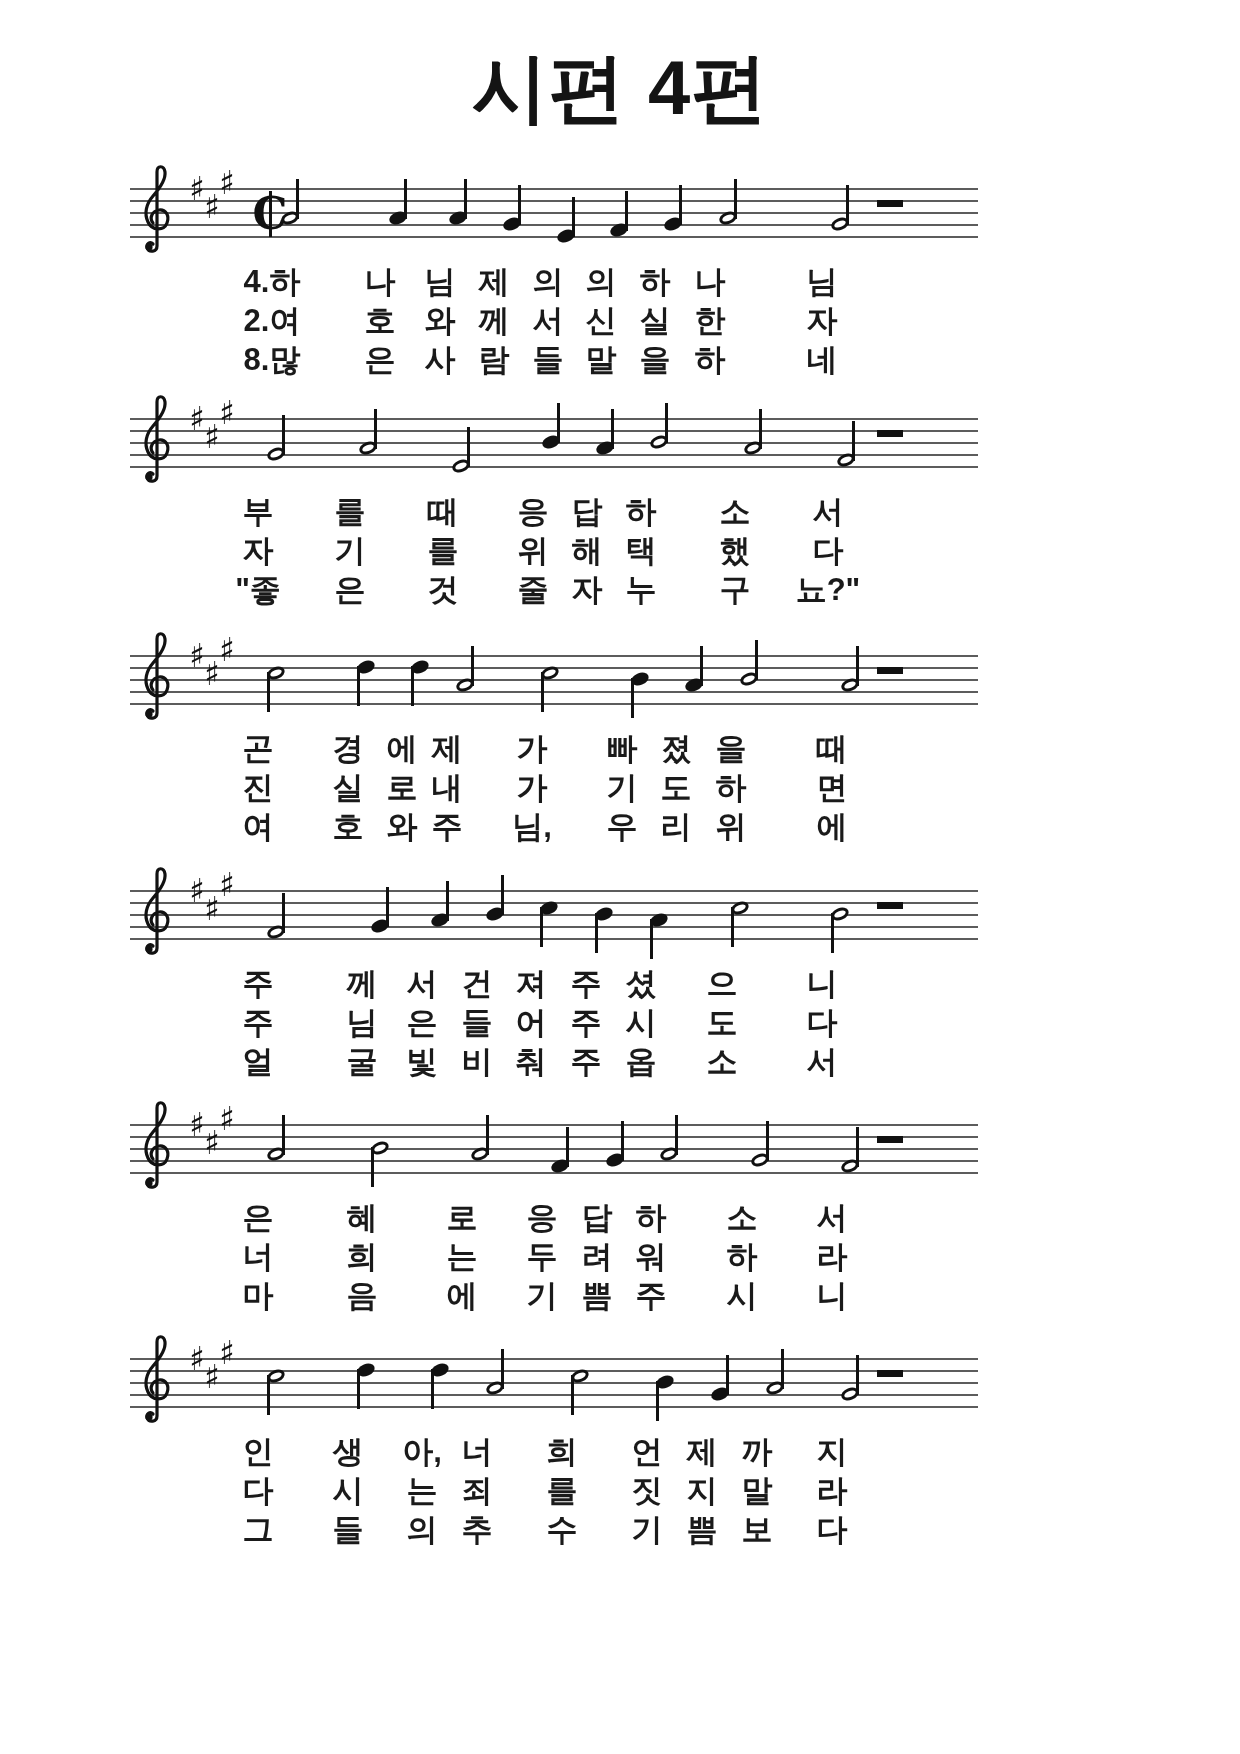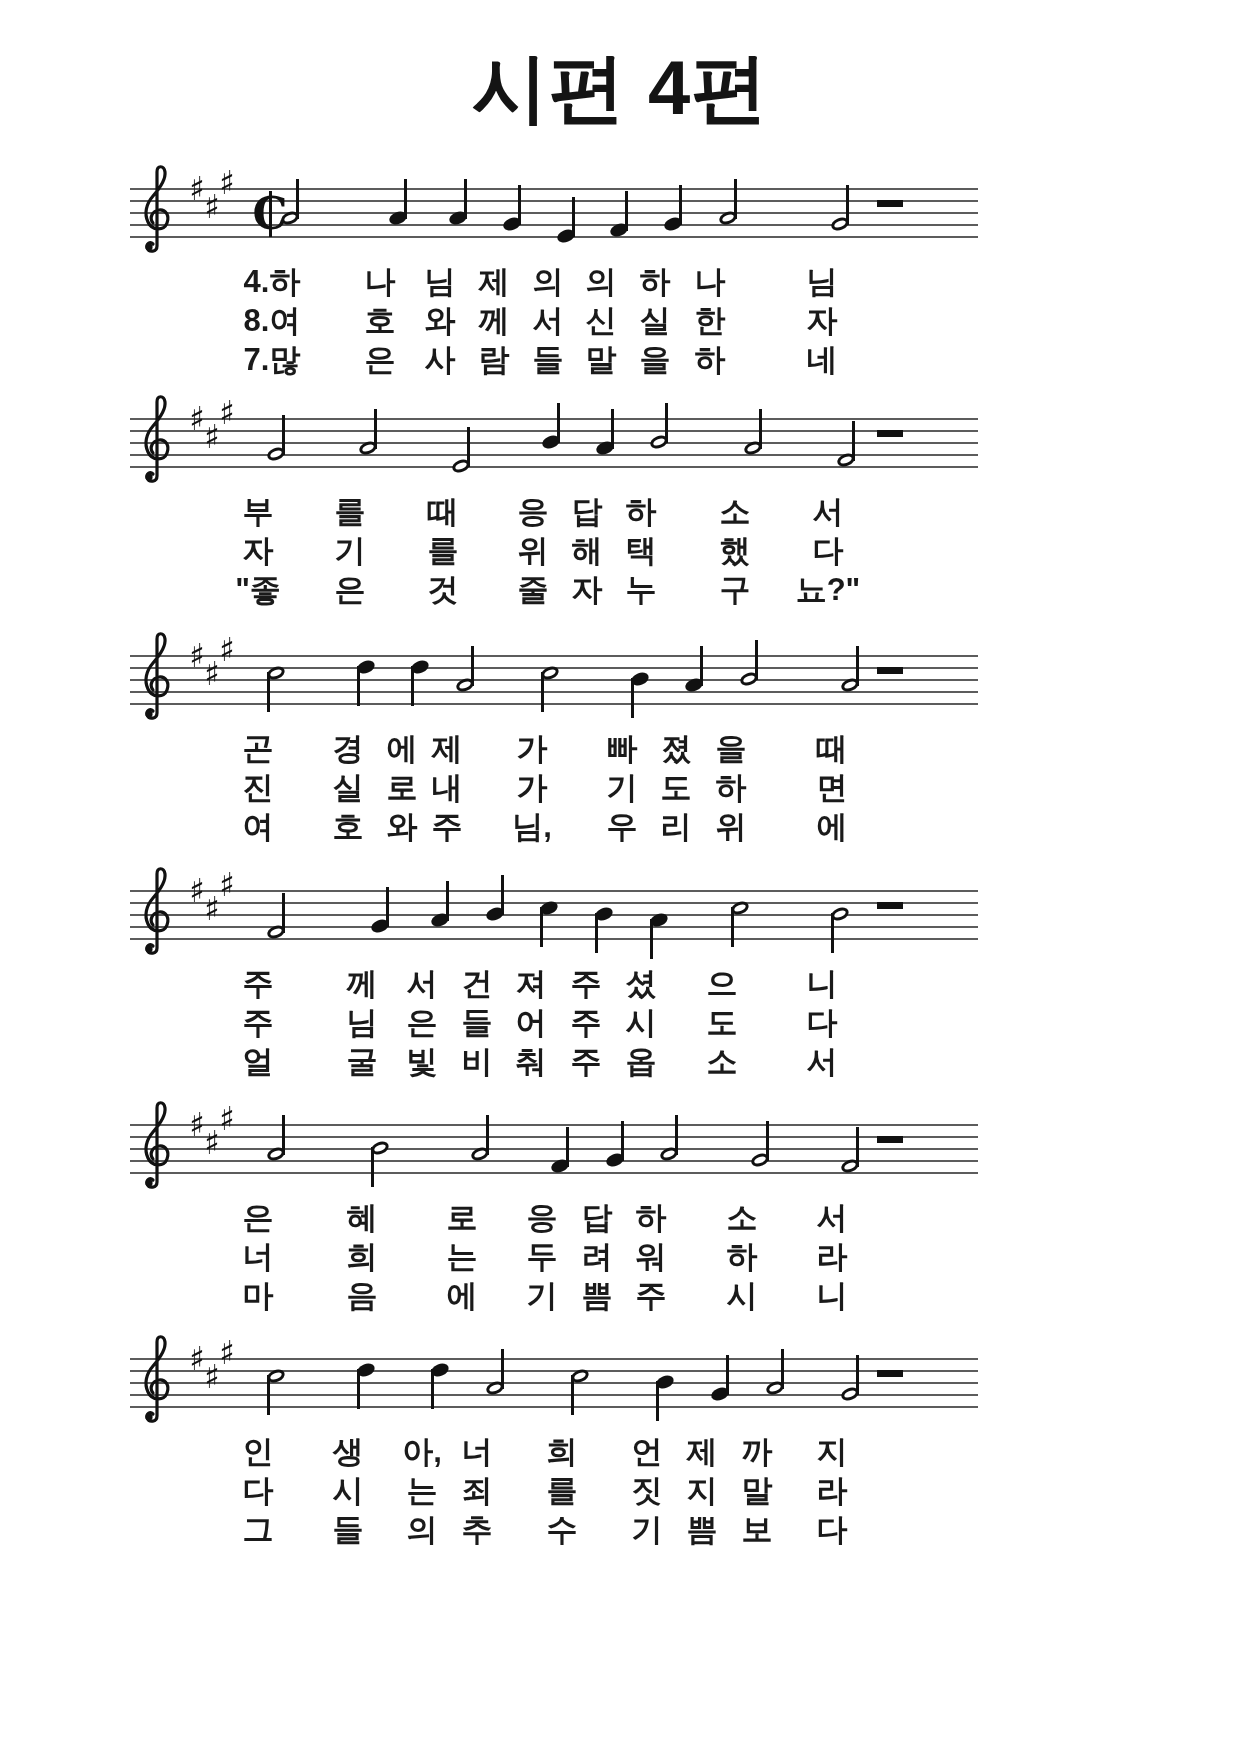--- a/index.html
+++ b/index.html
@@ -97,32 +97,32 @@
           <div class="syl" style="left: 380px; top: 281px;">나</div>
           <div class="syl" style="left: 440px; top: 281px;">님</div>
           <div class="syl" style="left: 494px; top: 281px;">제</div>
           <div class="syl" style="left: 548px; top: 281px;">의</div>
           <div class="syl" style="left: 601px; top: 281px;">의</div>
           <div class="syl" style="left: 655px; top: 281px;">하</div>
           <div class="syl" style="left: 710px; top: 281px;">나</div>
           <div class="syl" style="left: 822px; top: 281px;">님</div>
         </div>
         <div>
-          <div class="syl" style="left: 272px; top: 320px;">8.여</div>
+          <div class="syl" style="left: 272px; top: 320px;">2.여</div>
           <div class="syl" style="left: 380px; top: 320px;">호</div>
           <div class="syl" style="left: 440px; top: 320px;">와</div>
           <div class="syl" style="left: 494px; top: 320px;">께</div>
           <div class="syl" style="left: 548px; top: 320px;">서</div>
           <div class="syl" style="left: 601px; top: 320px;">신</div>
           <div class="syl" style="left: 655px; top: 320px;">실</div>
           <div class="syl" style="left: 710px; top: 320px;">한</div>
           <div class="syl" style="left: 822px; top: 320px;">자</div>
         </div>
         <div>
-          <div class="syl" style="left: 272px; top: 359px;">7.많</div>
+          <div class="syl" style="left: 272px; top: 359px;">8.많</div>
           <div class="syl" style="left: 380px; top: 359px;">은</div>
           <div class="syl" style="left: 440px; top: 359px;">사</div>
           <div class="syl" style="left: 494px; top: 359px;">람</div>
           <div class="syl" style="left: 548px; top: 359px;">들</div>
           <div class="syl" style="left: 601px; top: 359px;">말</div>
           <div class="syl" style="left: 655px; top: 359px;">을</div>
           <div class="syl" style="left: 710px; top: 359px;">하</div>
           <div class="syl" style="left: 822px; top: 359px;">네</div>
         </div>
       </div>

